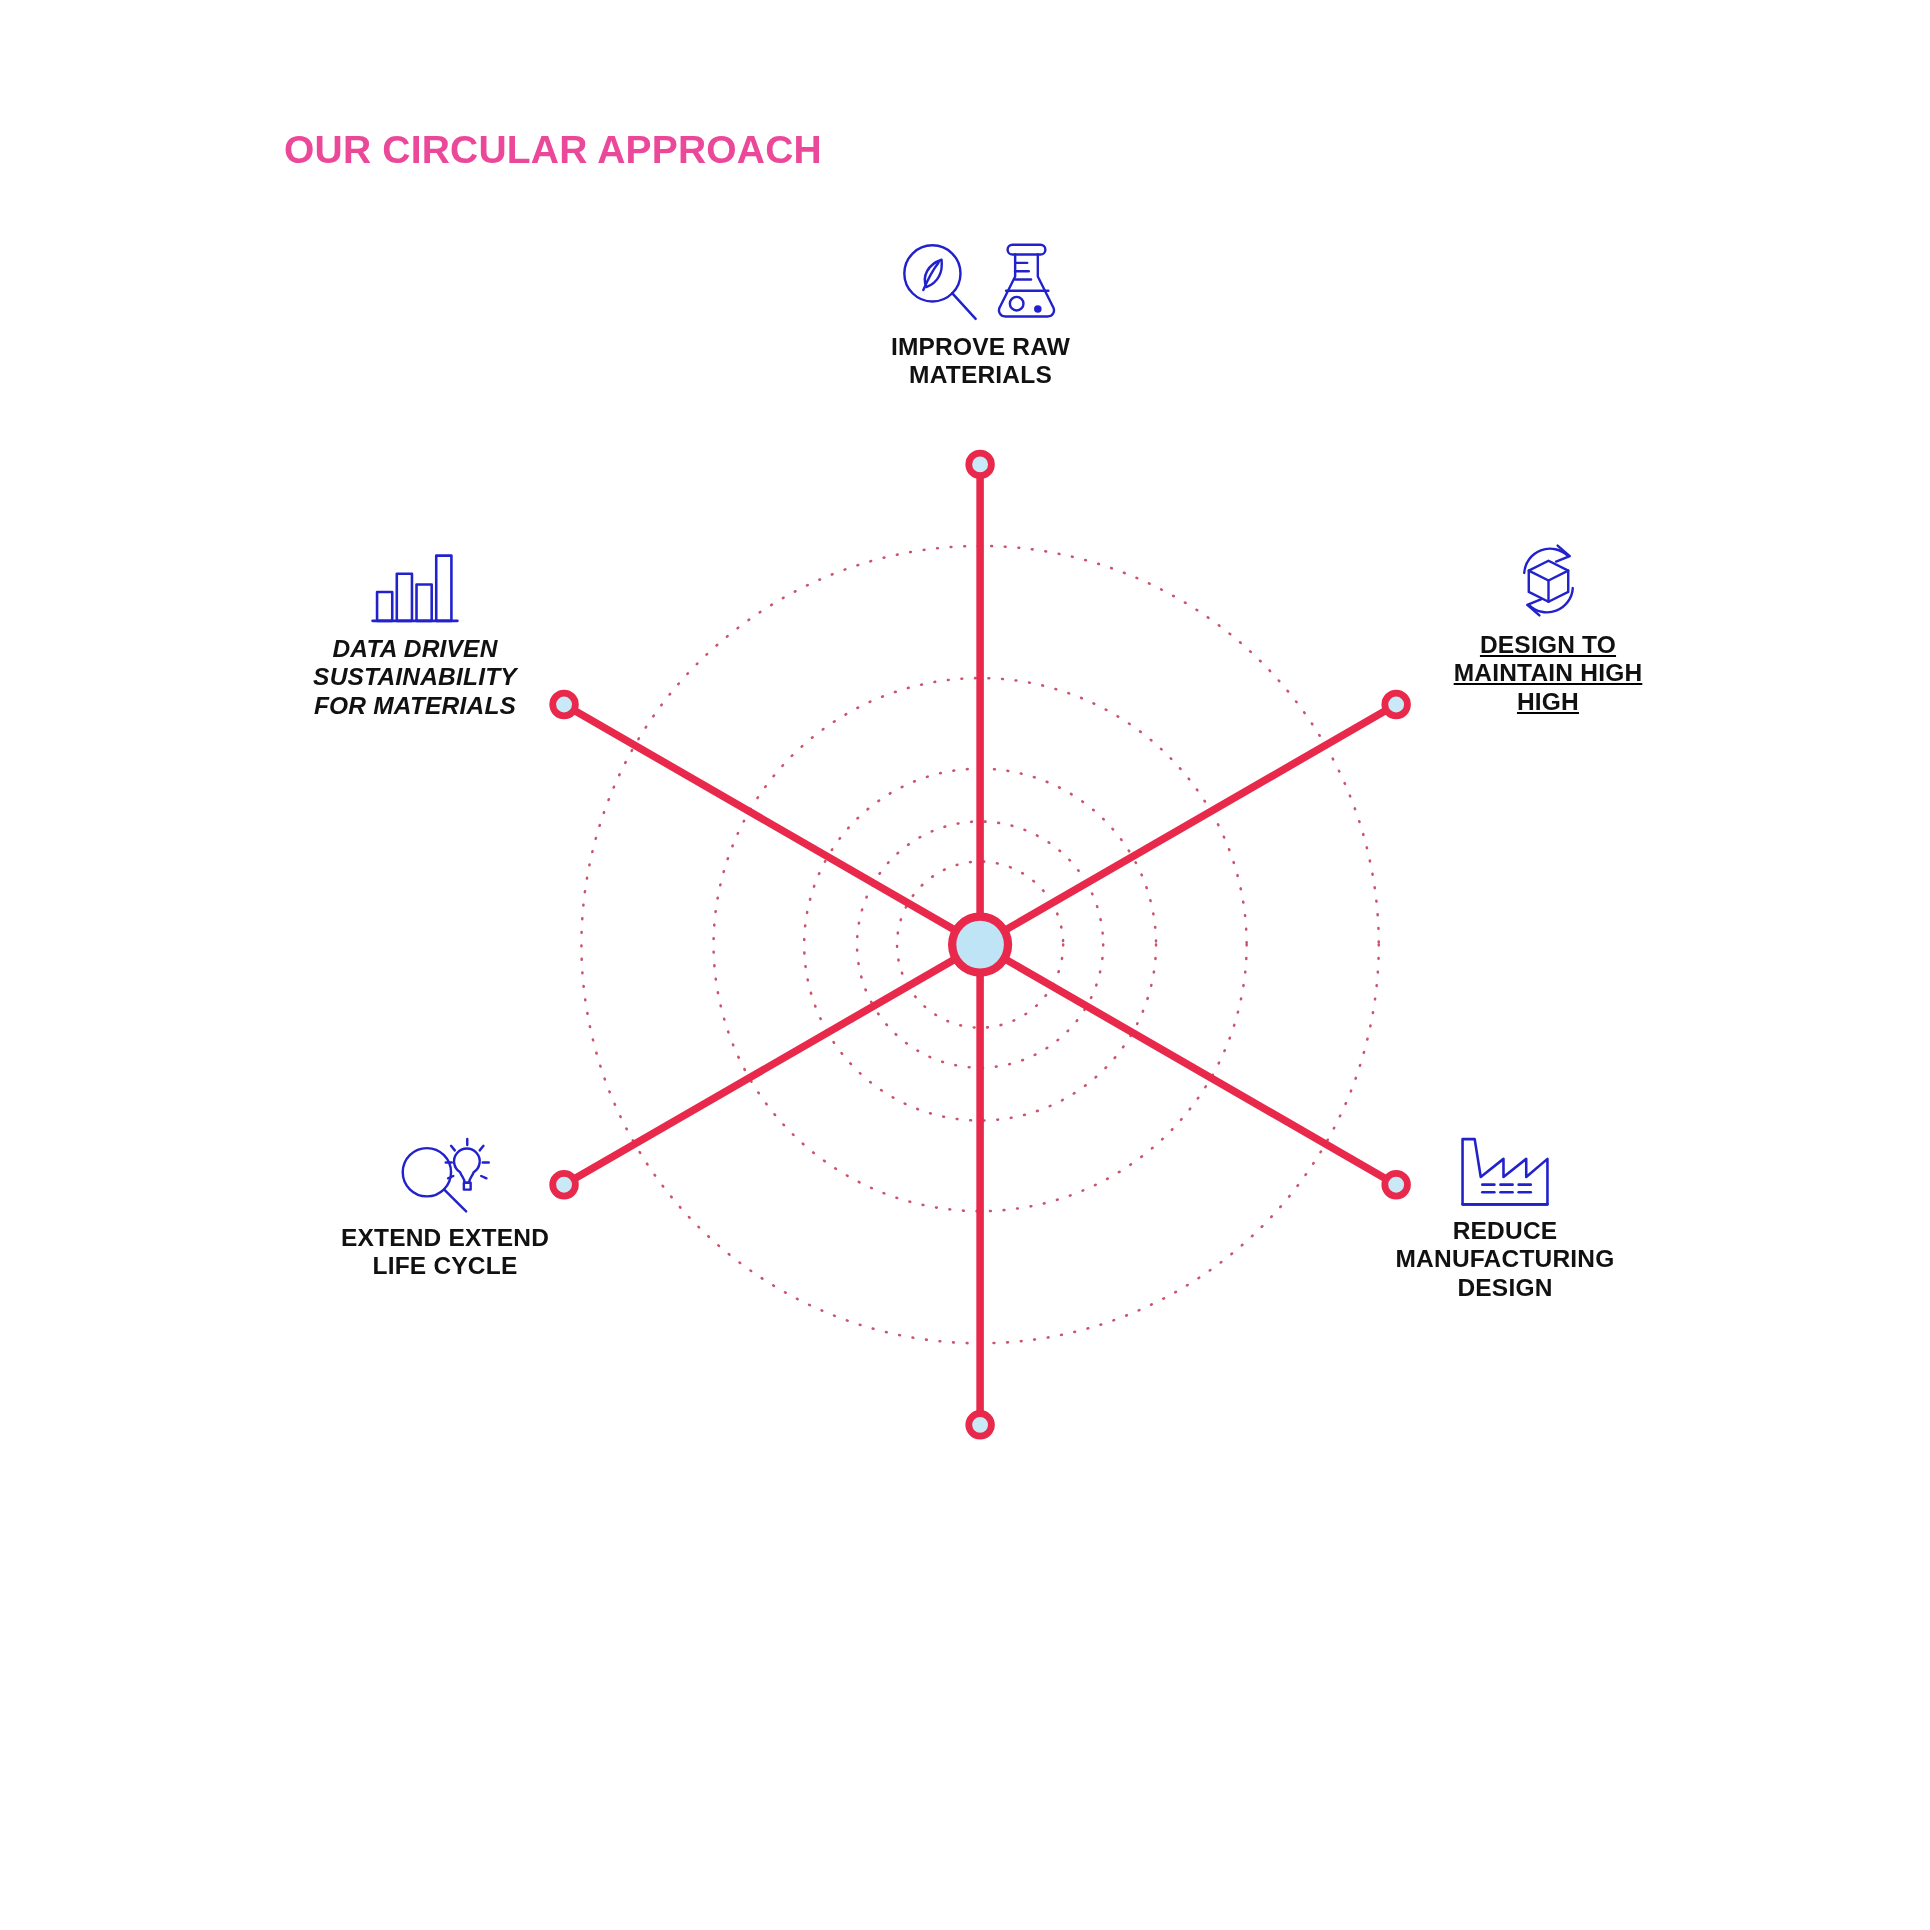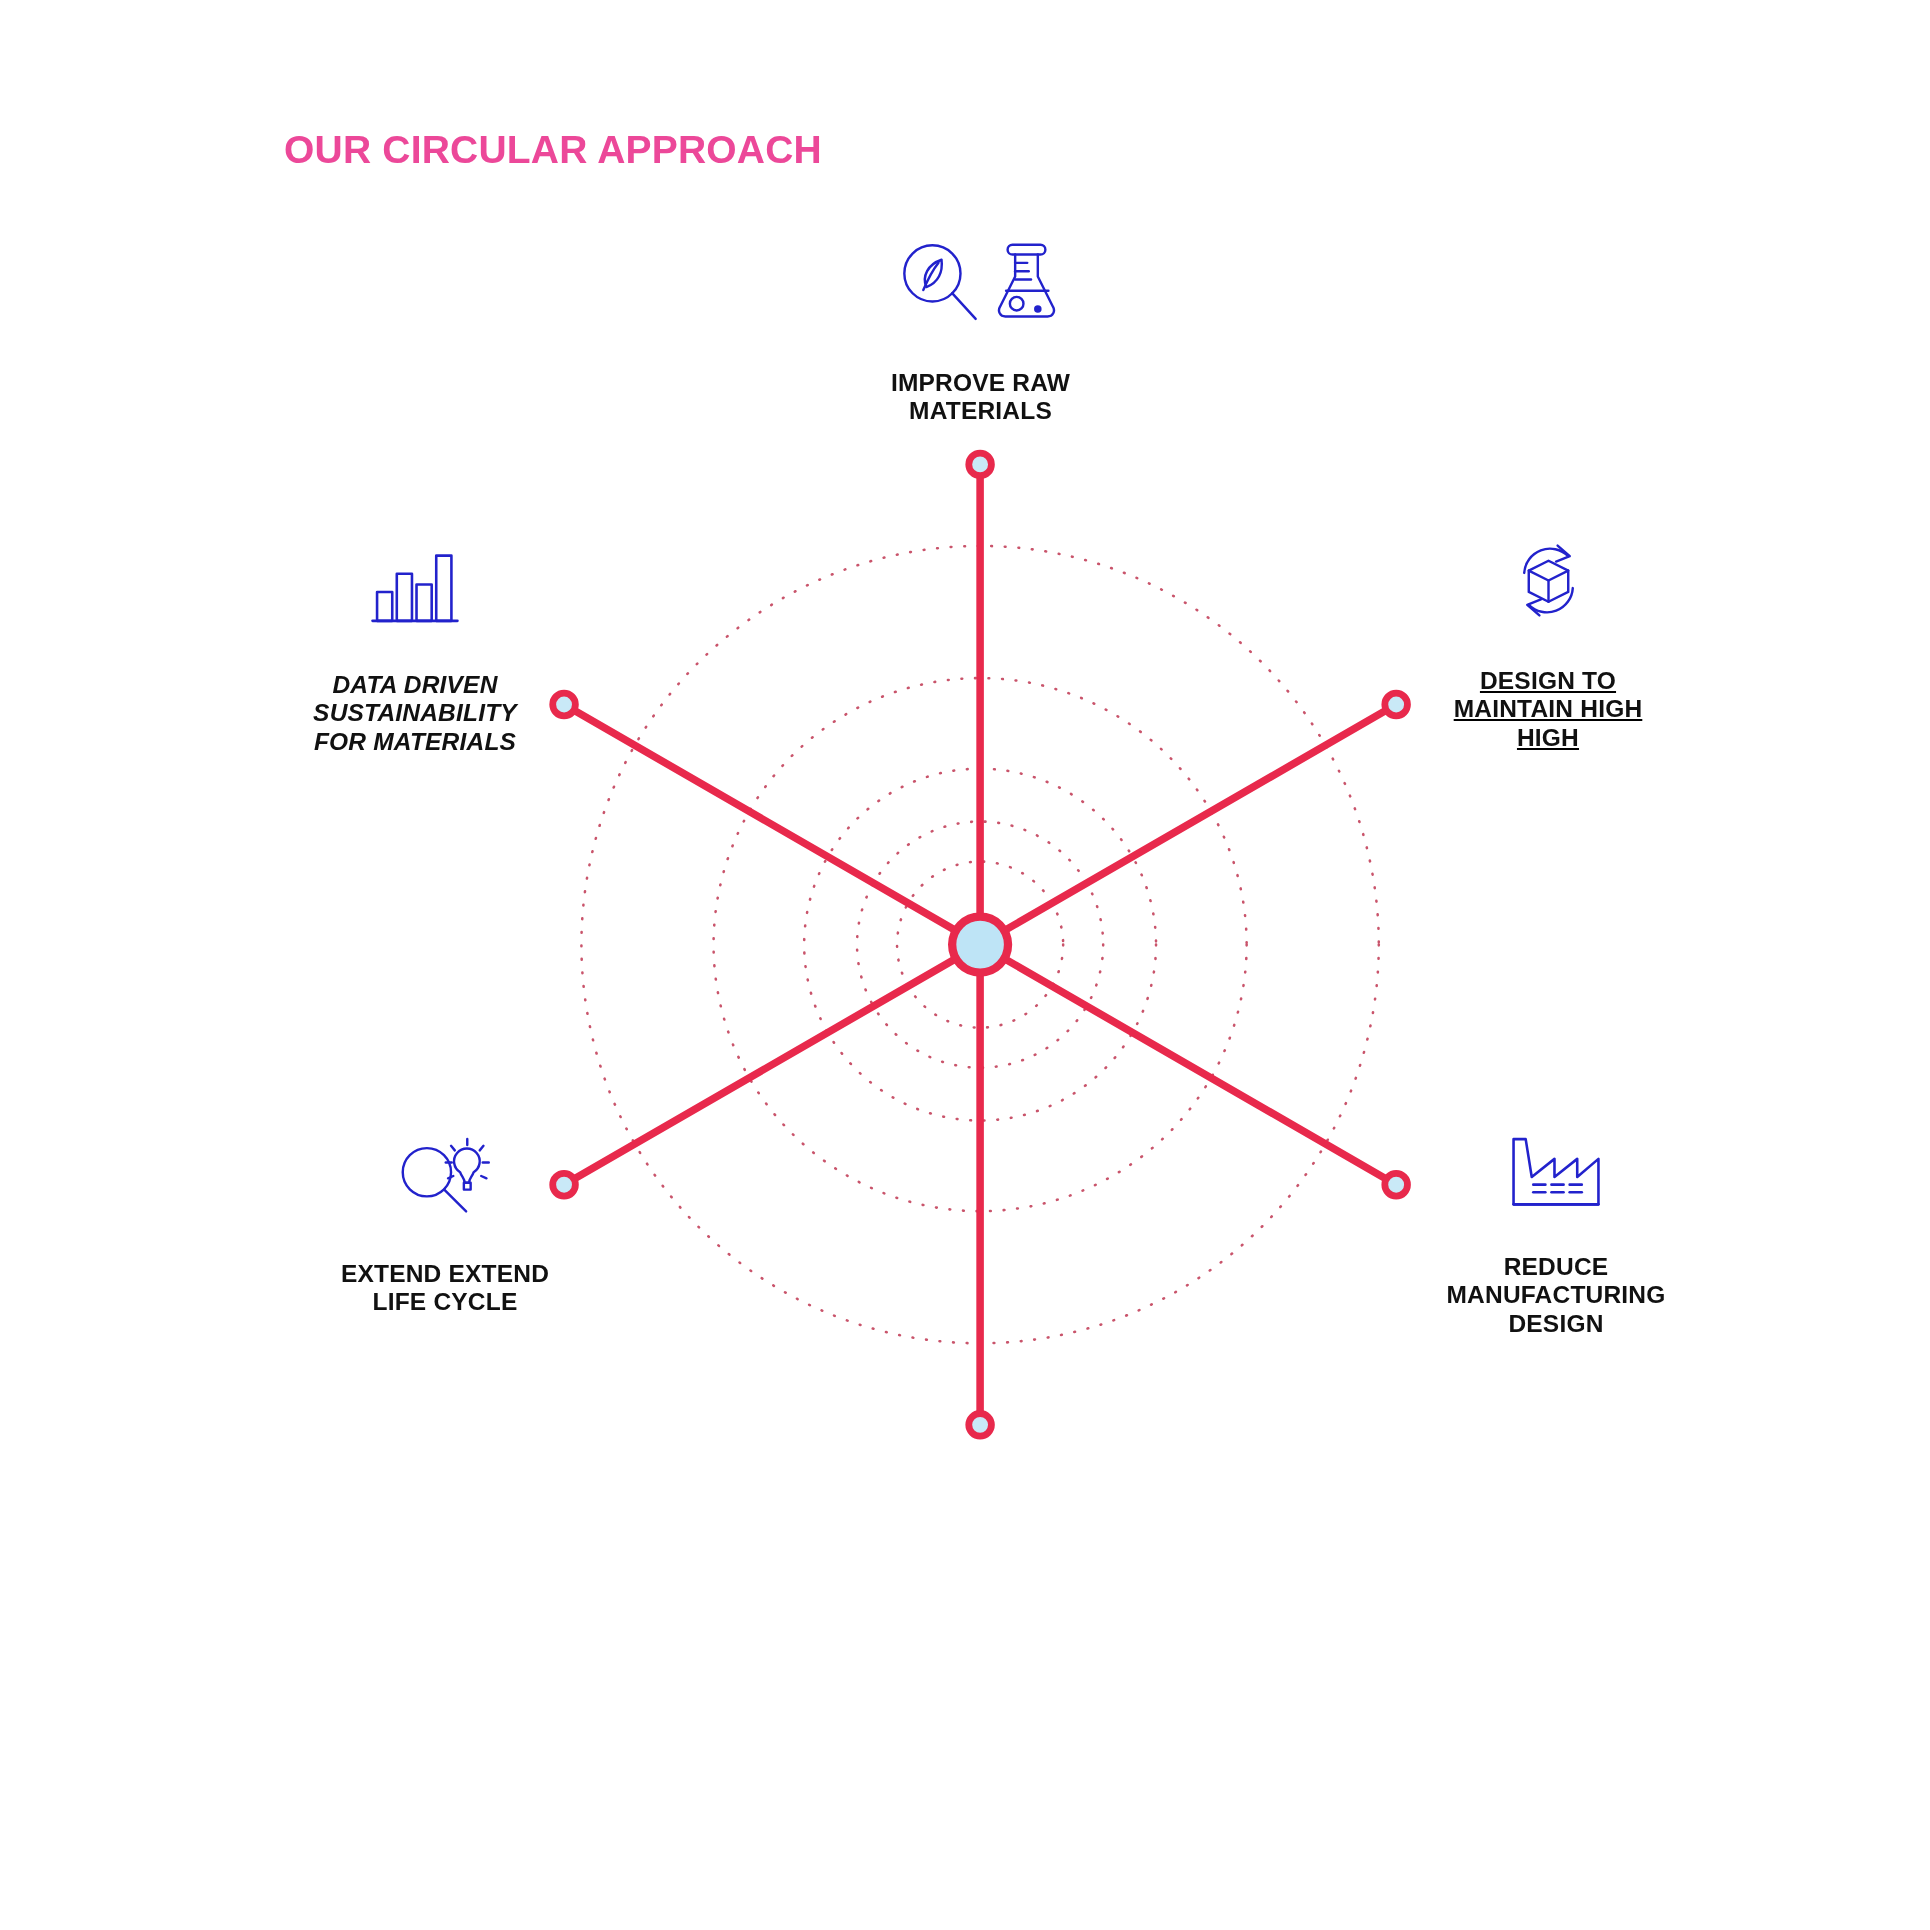--- a/index.html
+++ b/index.html
@@ -53,26 +53,25 @@
     gap: 13.6px;
     margin-bottom: 7.6px;
   }
   .node-label {
     font-size: 24.5px;
     font-weight: 700;
     line-height: 1.17;
     text-align: center;
     color: #111111;
     letter-spacing: 0.2px;
-    margin-top: 36px;
   }
   
   #node-0 { left: 807px; top: 240px; }            
   #node-1 { left: 1397px; top: 538px;  width: 302px; text-decoration: underline;}  
-  #node-2 { left: 1405px; top: 1133px; width: 302px;}  
+  #node-2 { left: 1354px; top: 1133px; width: 302px;}  
   #node-3 { left: 807px; top: 1486px; width: 347px;}  
   #node-4 { left: 279px;  top: 1133px; width: 332px;}  
   #node-5 { left: 249px;  top: 551px;  width: 332px; font-style: italic;}  
 </style>
 </head>
 <body>
 
 <div id="stage">
 
   <div id="page-title">OUR CIRCULAR APPROACH</div>

